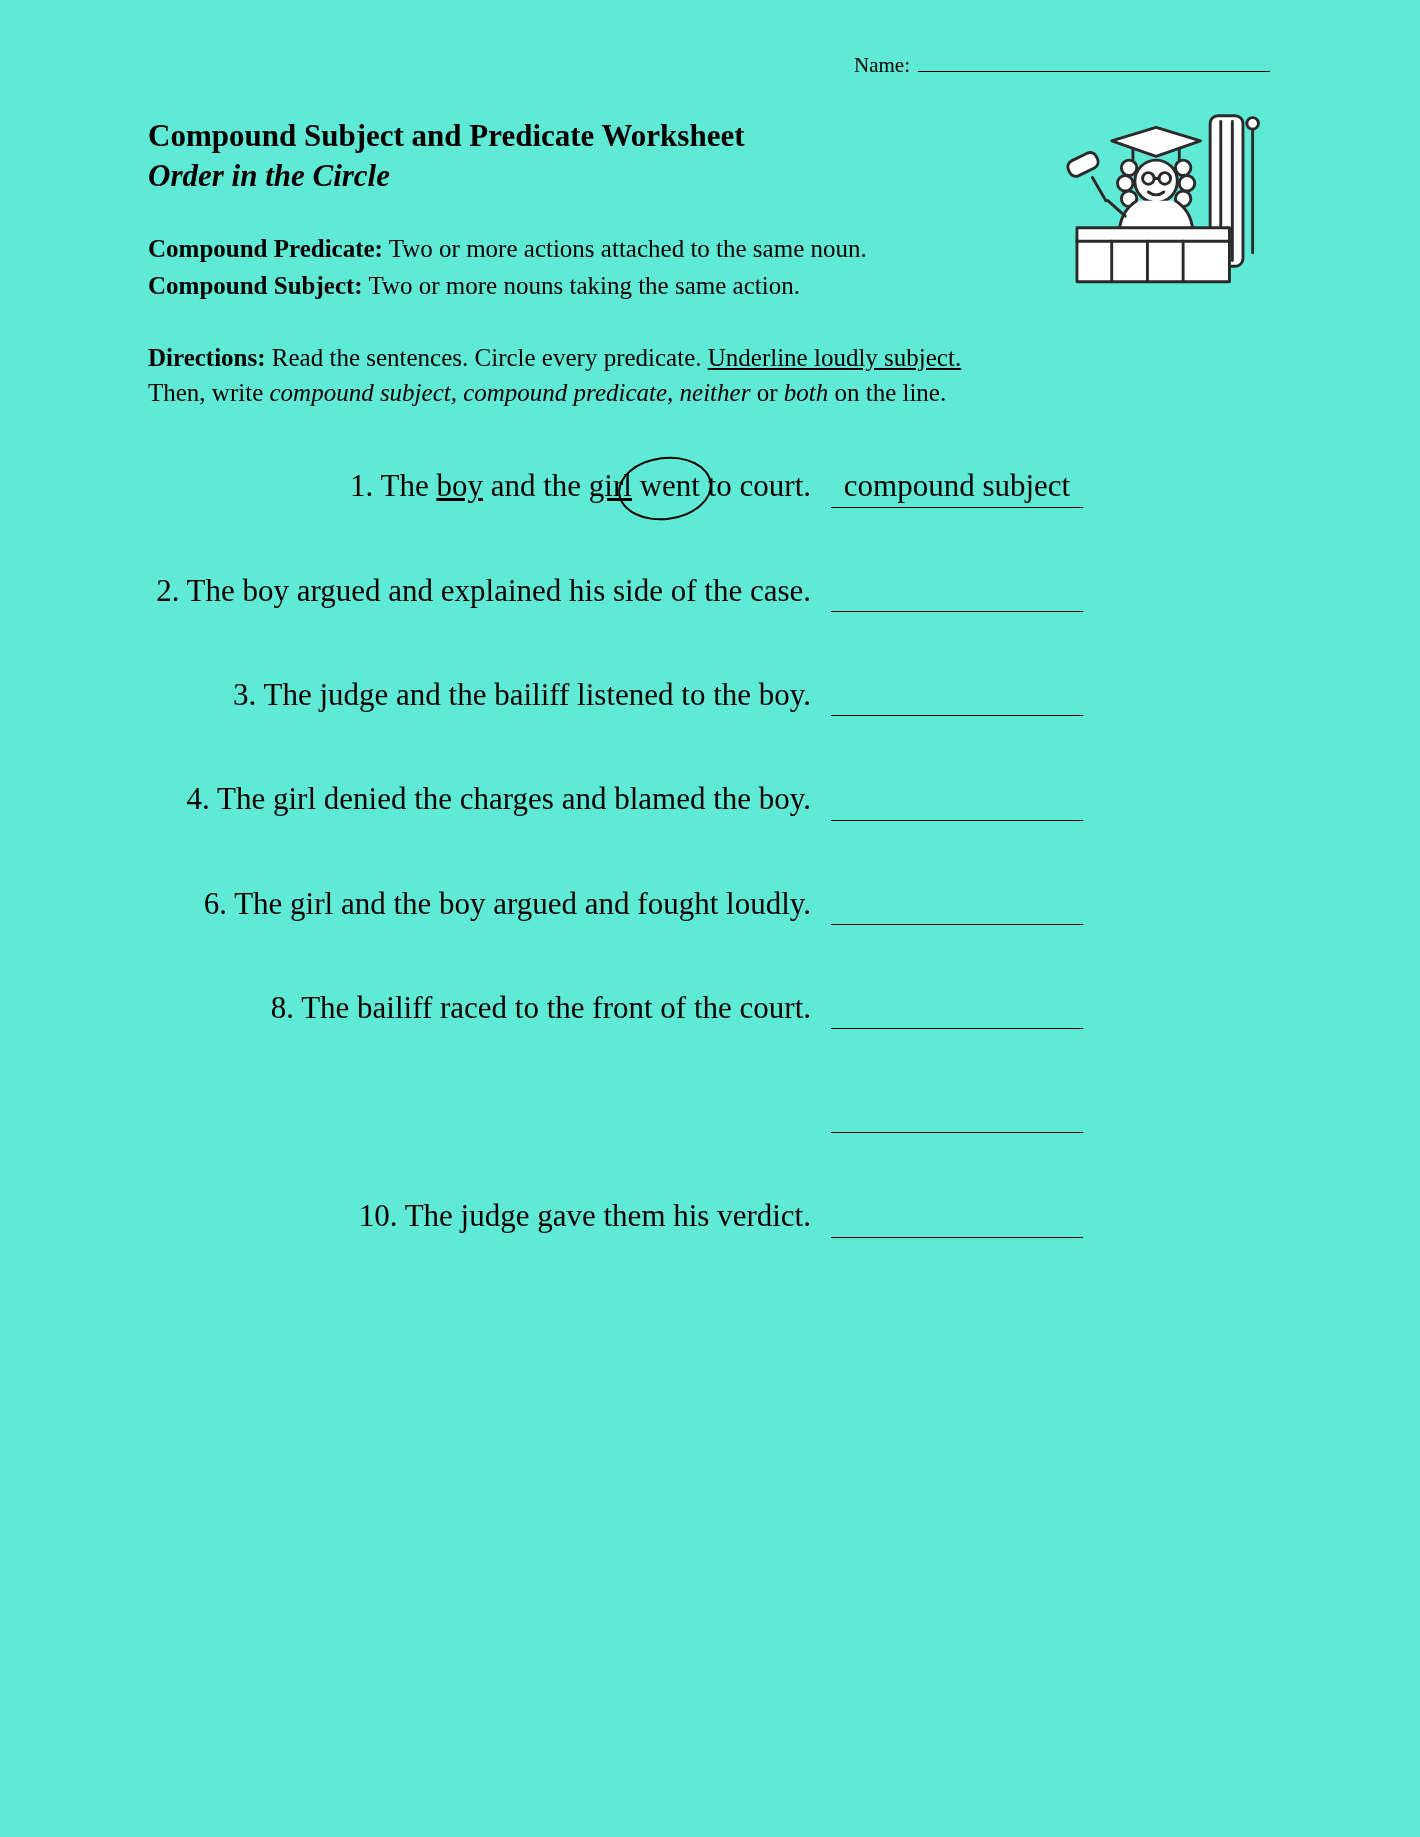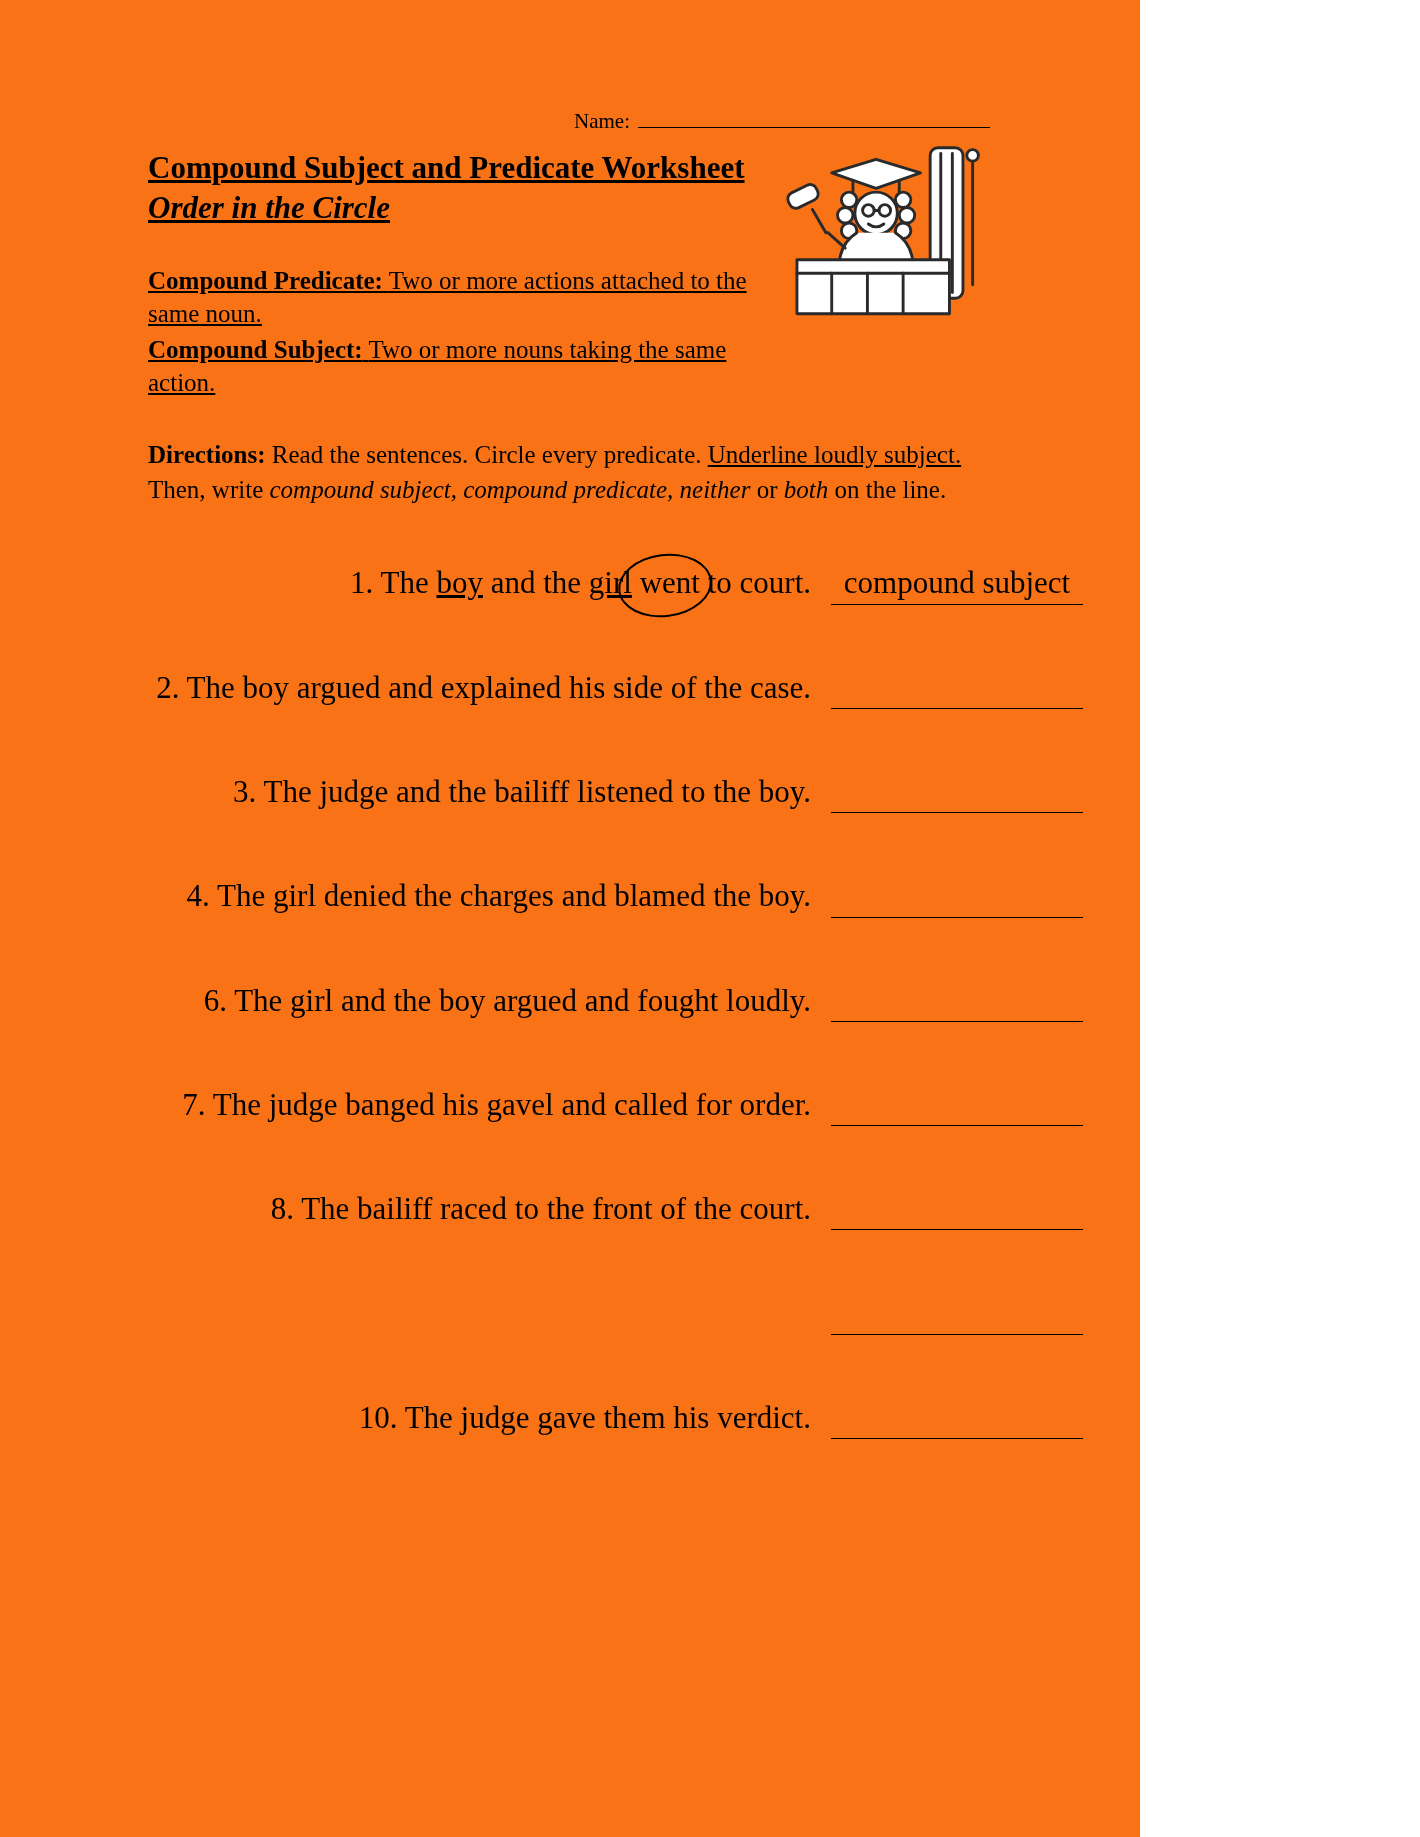--- a/index.html
+++ b/index.html
@@ -3,45 +3,44 @@
 <meta charset="utf-8">
 <style>
   * { box-sizing: border-box; }
   html, body { margin: 0; padding: 0; background: #ffffff; }
   body {
     font-family: "Liberation Serif", "DejaVu Serif", serif;
     color: #000;
   }
   .page {
     position: relative;
-    width: 1140px;
+    width: 1420px;
     height: 1837px;
-    background: #f97316;
-    padding: 106px 150px 0 148px;
+    background: #5eead4;
+    padding: 50px 150px 0 148px;
     overflow: hidden;
   }
   .name-row {
     text-align: right;
     font-size: 21px;
     white-space: nowrap;
   }
   .name-line {
     display: inline-block;
     width: 352px;
     height: 1.05em;
     border-bottom: 1.6px solid #000;
     margin-left: 8px;
     vertical-align: baseline;
   }
   .header-flex {
     display: flex;
     justify-content: space-between;
     align-items: flex-start;
-    margin-top: 16px;
-    text-decoration: underline;
+    margin-top: 40px;
   }
   .title {
     font-size: 31px;
     font-weight: bold;
     line-height: 1.15;
   }
   .subtitle {
     font-size: 31px;
     font-weight: bold;
     font-style: italic;
@@ -186,24 +185,20 @@
       </div>
       <div class="sentence-row">
         <div class="sentence-text"><span class="num">4. </span><span>The girl denied the charges and blamed the boy.</span></div>
         <div class="answer-line"><span class="answer-text">&nbsp;</span></div>
       </div>
       <div class="sentence-row">
         <div class="sentence-text"><span class="num">6. </span><span>The girl and the boy argued and fought loudly.</span></div>
         <div class="answer-line"><span class="answer-text">&nbsp;</span></div>
       </div>
       <div class="sentence-row">
-        <div class="sentence-text"><span class="num">7. </span><span>The judge banged his gavel and called for order.</span></div>
-        <div class="answer-line"><span class="answer-text">&nbsp;</span></div>
-      </div>
-      <div class="sentence-row">
         <div class="sentence-text"><span class="num">8. </span><span>The bailiff raced to the front of the court.</span></div>
         <div class="answer-line"><span class="answer-text">&nbsp;</span></div>
       </div>
       <div class="sentence-row">
         <div class="answer-line"><span class="answer-text">&nbsp;</span></div>
       </div>
       <div class="sentence-row">
         <div class="sentence-text"><span class="num">10. </span><span>The judge gave them his verdict.</span></div>
         <div class="answer-line"><span class="answer-text">&nbsp;</span></div>
       </div>

